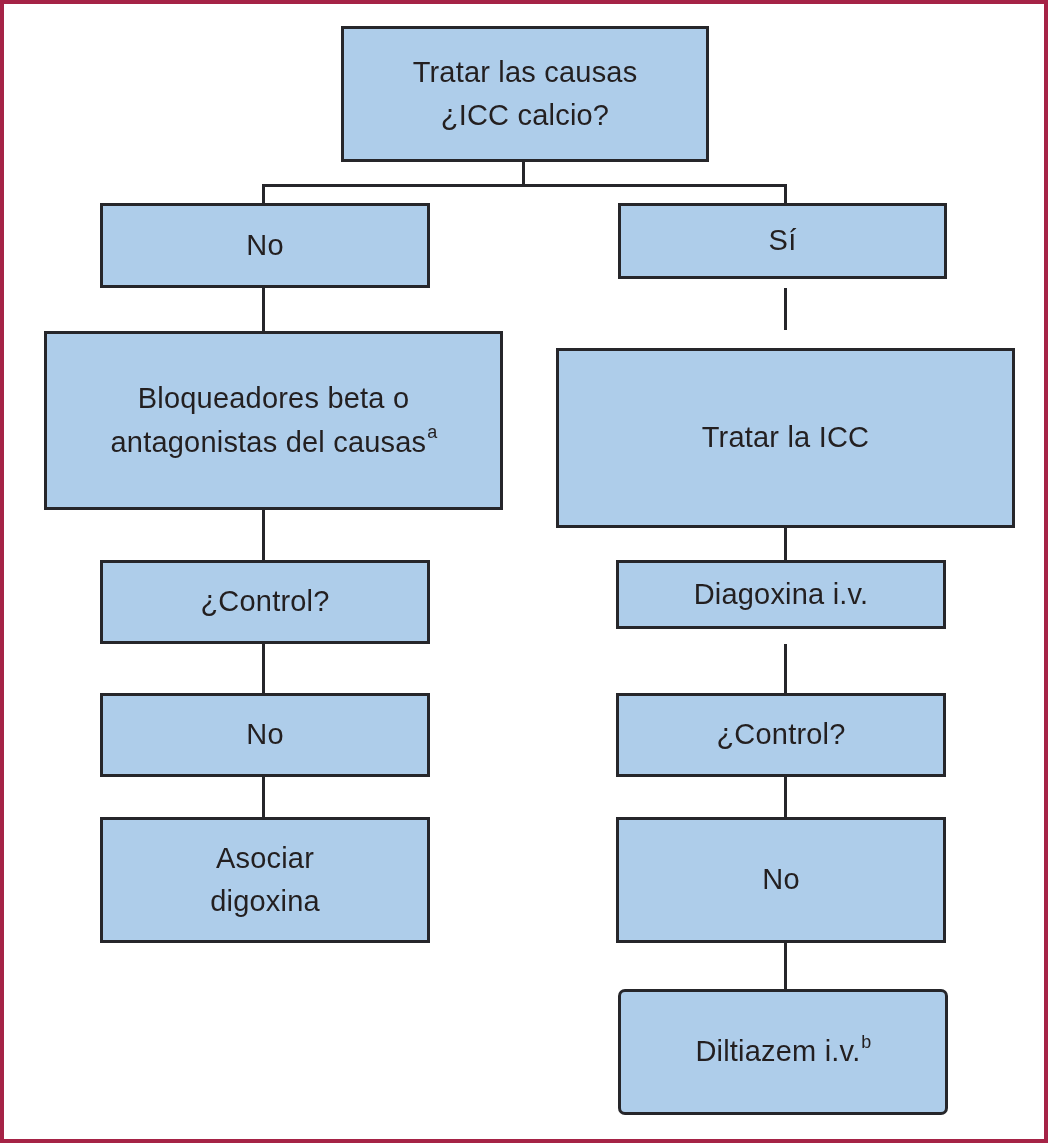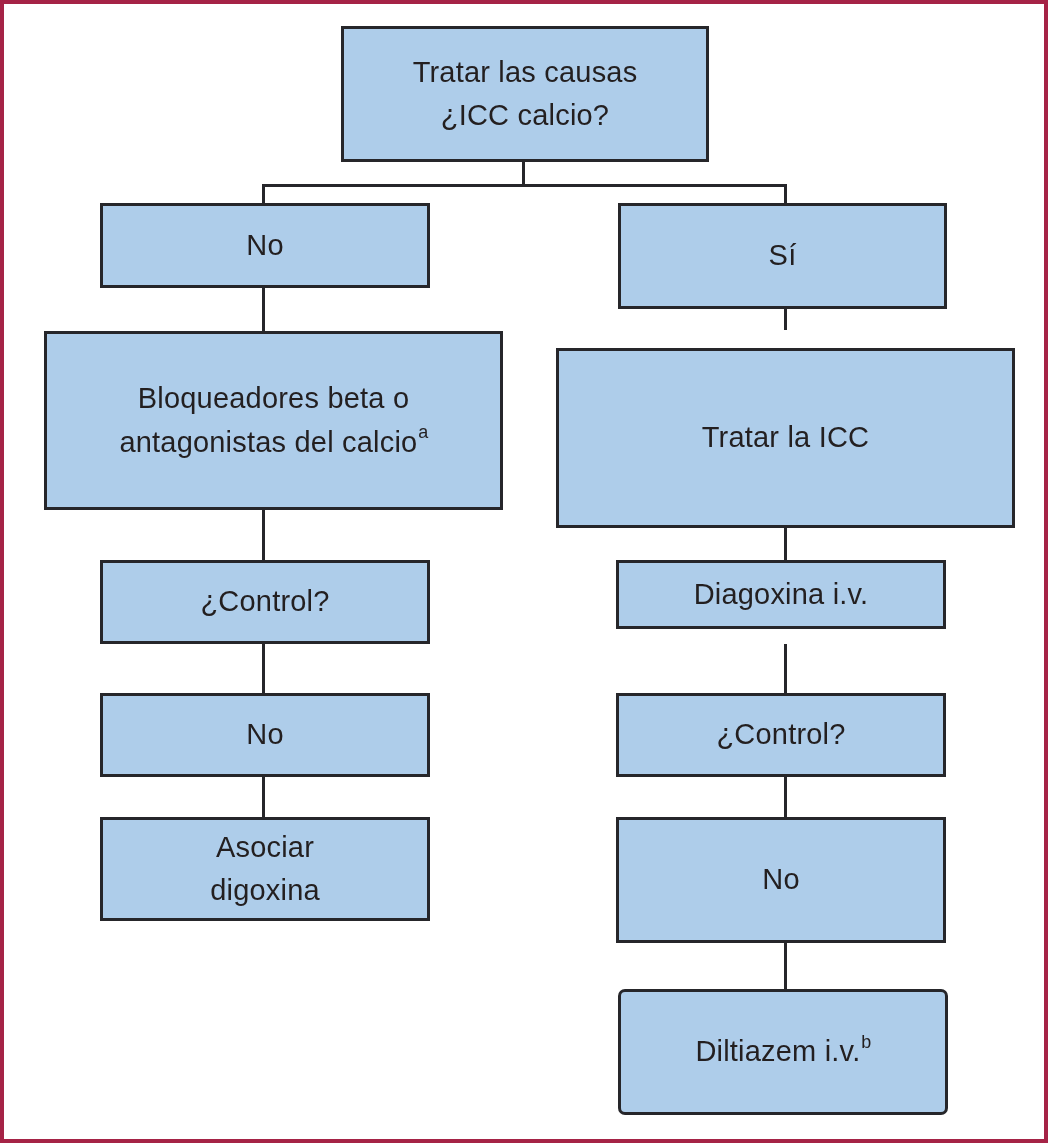--- a/index.html
+++ b/index.html
@@ -75,27 +75,27 @@
 
   <div class="node" style="left:341px;top:26px;width:368px;height:136px;">
     <span>Tratar las causas</span>
     <span>¿ICC calcio?</span>
   </div>
 
   <div class="node" style="left:100px;top:203px;width:330px;height:85px;">
     <span>No</span>
   </div>
 
-  <div class="node" style="left:618px;top:203px;width:329px;height:106px;">
+  <div class="node" style="left:618px;top:203px;width:329px;height:76px;">
     <span>Sí</span>
   </div>
 
   <div class="node" style="left:44px;top:331px;width:459px;height:179px;">
     <span>Bloqueadores beta o</span>
-    <span><span>antagonistas del calcio</span><sup>a</sup></span>
+    <span><span>antagonistas del causas</span><sup>a</sup></span>
   </div>
 
   <div class="node" style="left:556px;top:348px;width:459px;height:180px;">
     <span>Tratar la ICC</span>
   </div>
 
   <div class="node" style="left:100px;top:560px;width:330px;height:84px;">
     <span>¿Control?</span>
   </div>
 
@@ -104,21 +104,21 @@
   </div>
 
   <div class="node" style="left:100px;top:693px;width:330px;height:84px;">
     <span>No</span>
   </div>
 
   <div class="node" style="left:616px;top:693px;width:330px;height:84px;">
     <span>¿Control?</span>
   </div>
 
-  <div class="node" style="left:100px;top:817px;width:330px;height:104px;">
+  <div class="node" style="left:100px;top:817px;width:330px;height:126px;">
     <span>Asociar</span>
     <span>digoxina</span>
   </div>
 
   <div class="node" style="left:616px;top:817px;width:330px;height:126px;">
     <span>No</span>
   </div>
 
   <div class="node" style="left:618px;top:989px;width:330px;height:126px;border-radius:7px;">
     <span><span>Diltiazem i.v.</span><sup>b</sup></span>

